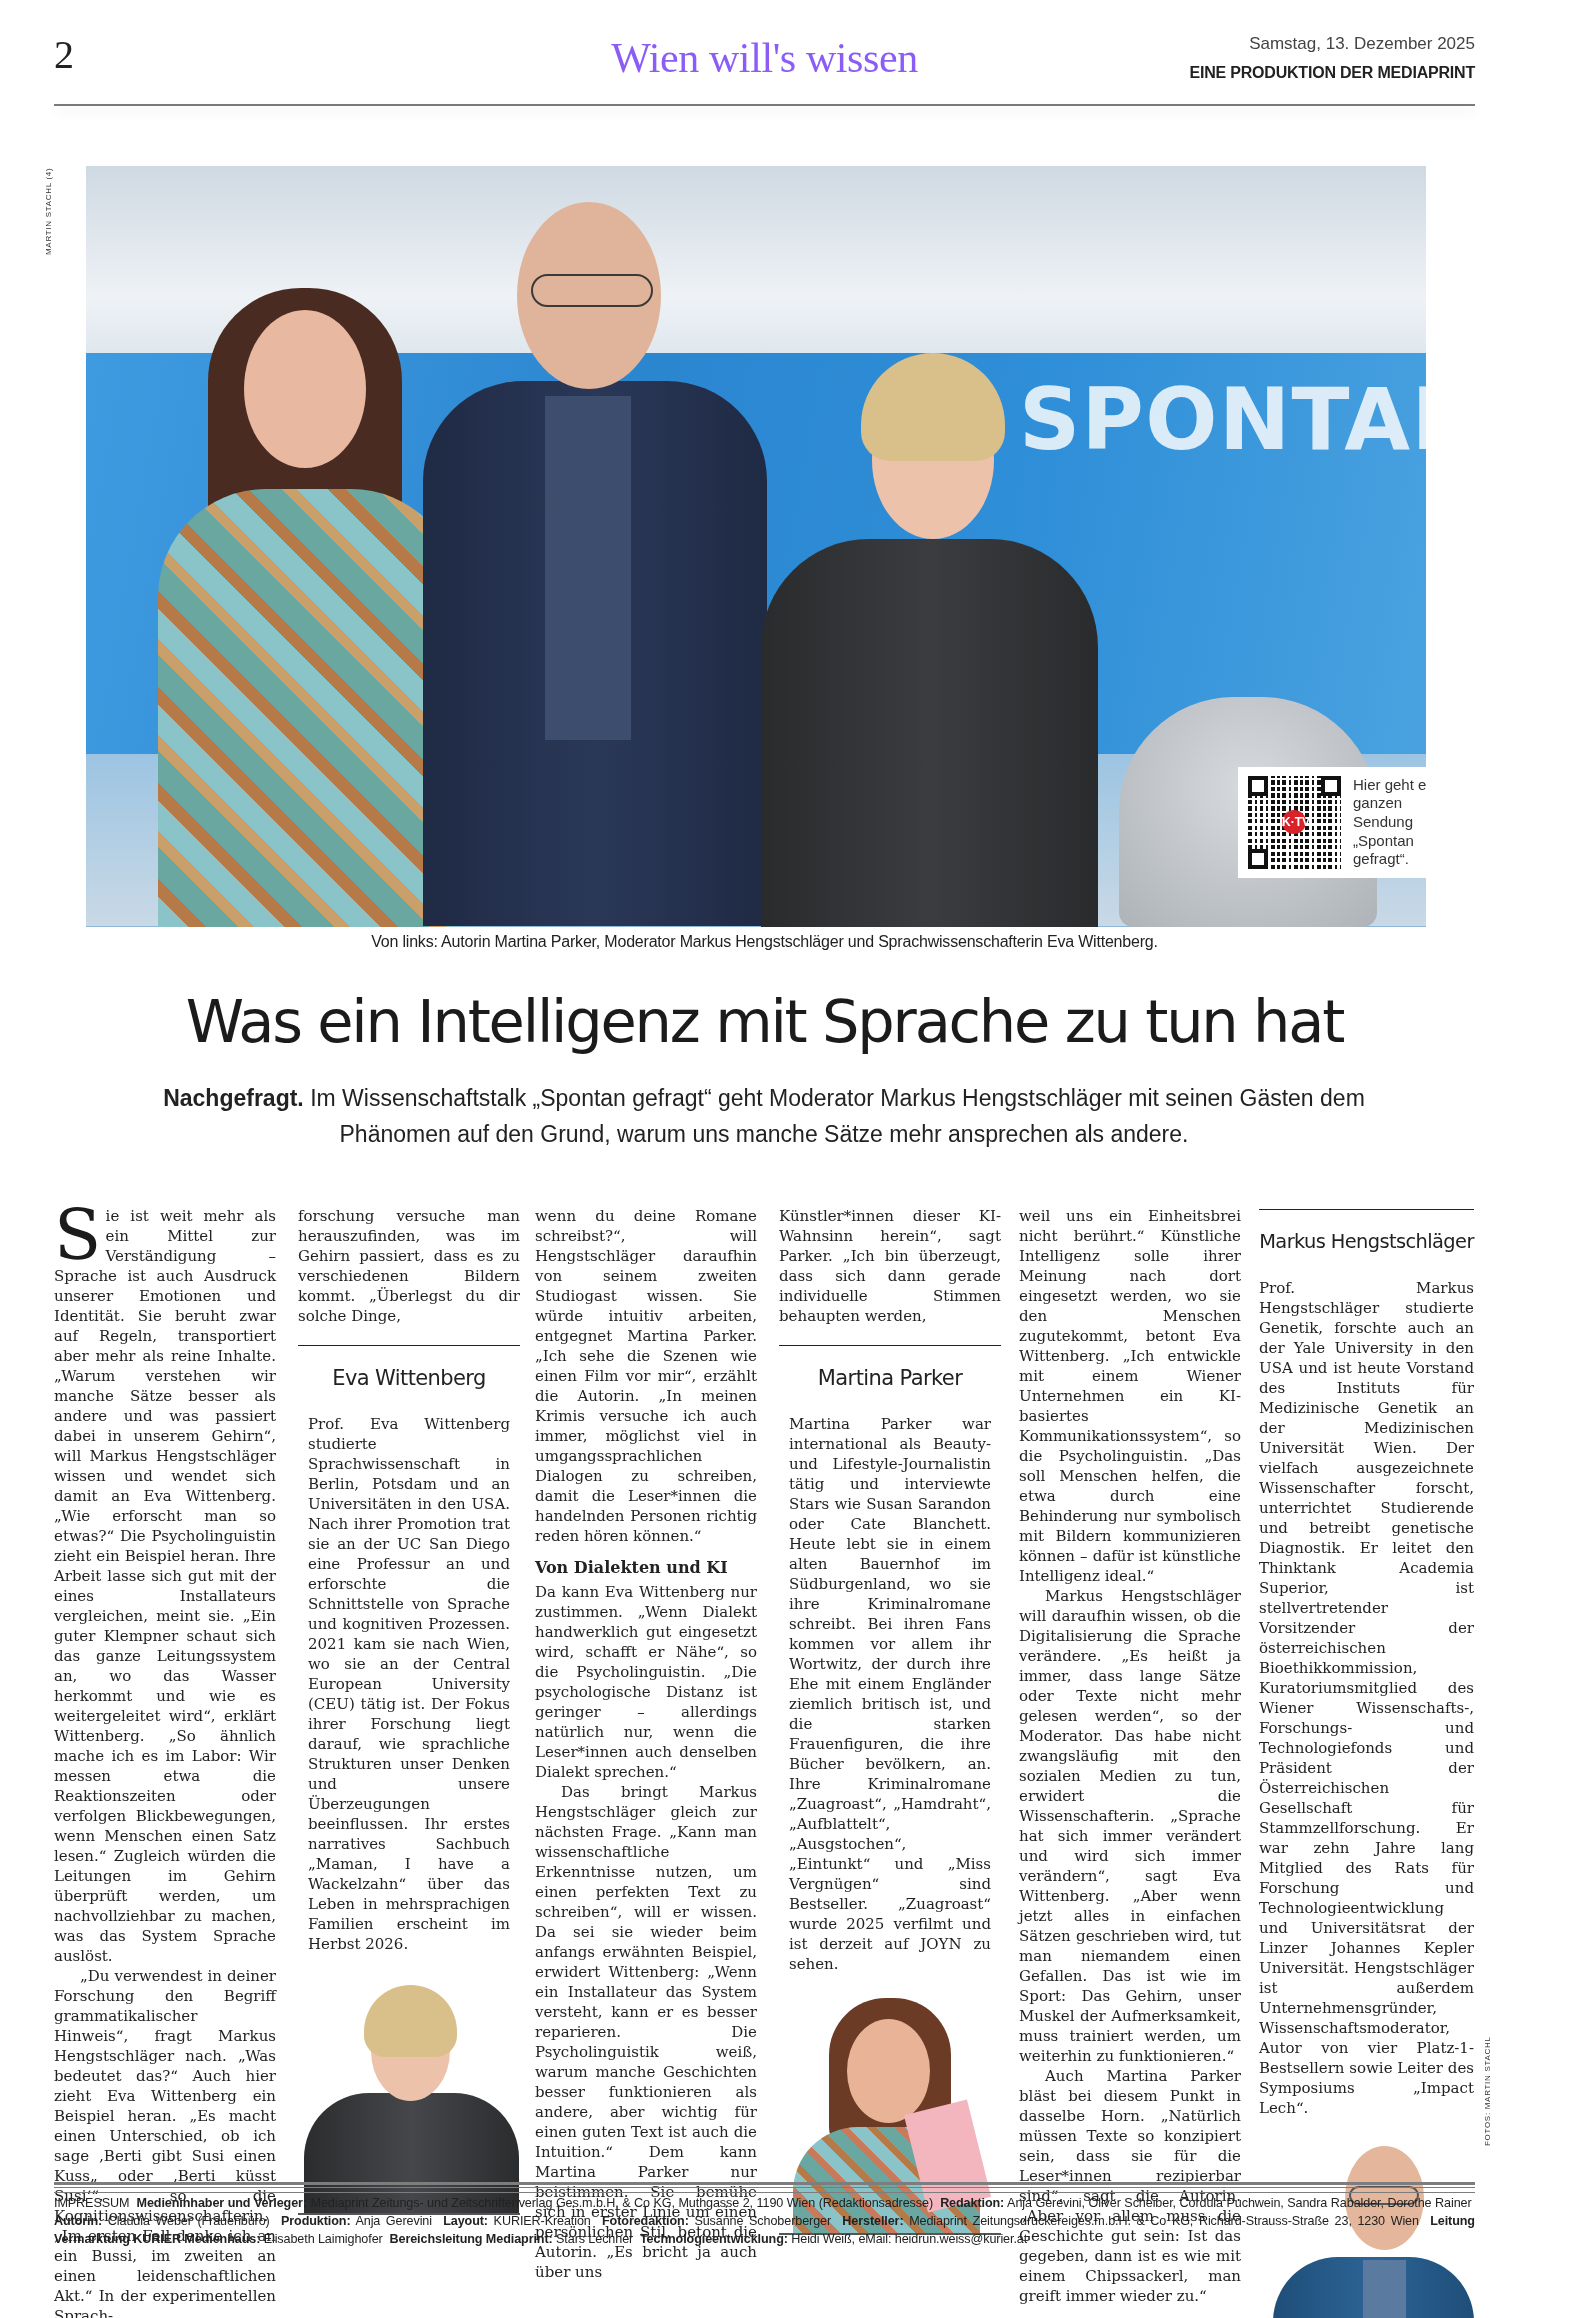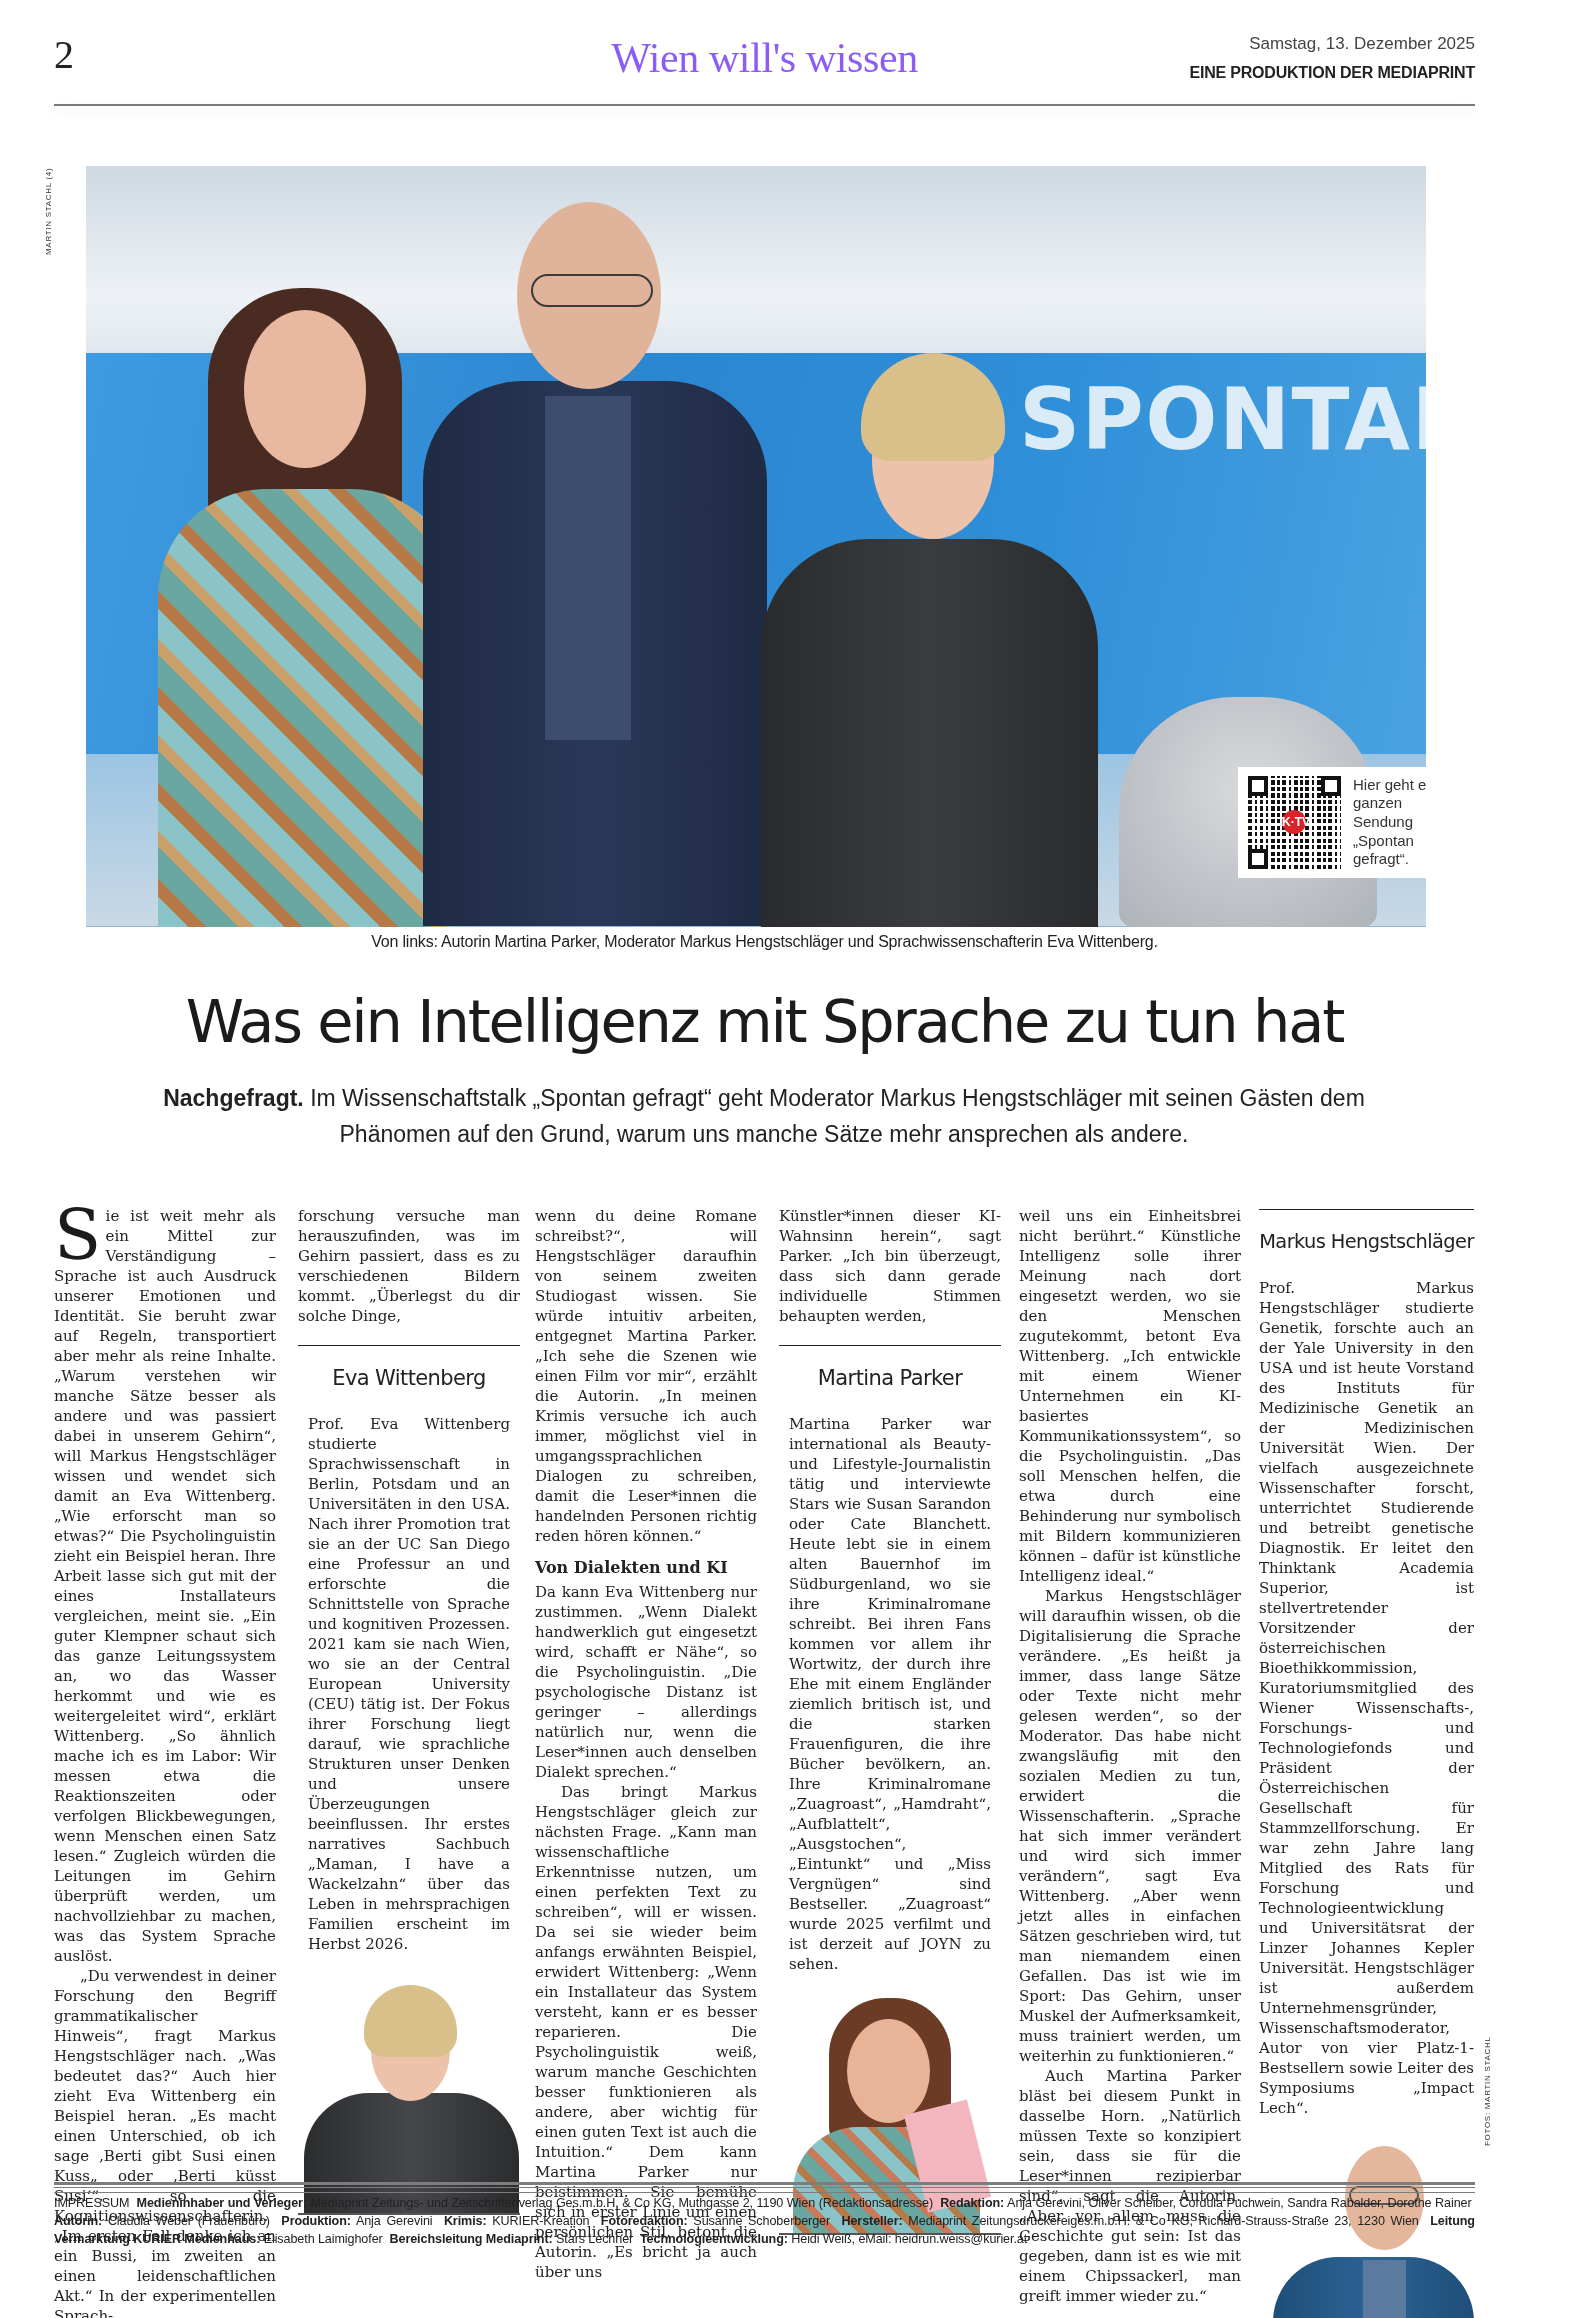--- a/index.html
+++ b/index.html
@@ -208,20 +208,20 @@
 
 <div class="imp-rule" style="top:2182px;height:2.9px;"></div>
 <div class="imp-rule" style="top:2187px;height:1.4px;"></div>
 <div class="imp-rule" style="top:2192px;height:0.7px;"></div>
 <div class="impressum">
   <span>IMPRESSUM</span>&nbsp;
   <b>Medieninhaber und Verleger:</b> <span>Mediaprint Zeitungs- und Zeitschriftenverlag Ges.m.b.H. &amp; Co KG, Muthgasse 2, 1190 Wien (Redaktionsadresse)</span>&nbsp;
   <b>Redaktion:</b> <span>Anja Gerevini, Oliver Scheiber, Cordula Puchwein, Sandra Rabalder, Dorothe Rainer</span>&nbsp;
   <b>Autorin:</b> <span>Claudia Weber (Frauenbüro)</span>&nbsp;
   <b>Produktion:</b> <span>Anja Gerevini</span>&nbsp;
-  <b>Krimis:</b> <span>KURIER-Kreation</span>&nbsp;
+  <b>Layout:</b> <span>KURIER-Kreation</span>&nbsp;
   <b>Fotoredaktion:</b> <span>Susanne Schoberberger</span>&nbsp;
   <b>Hersteller:</b> <span>Mediaprint Zeitungsdruckereiges.m.b.H. &amp; Co KG, Richard-Strauss-Straße 23, 1230 Wien</span>&nbsp;
   <b>Leitung Vermarktung KURIER Medienhaus:</b> <span>Elisabeth Laimighofer</span>&nbsp;
   <b>Bereichsleitung Mediaprint:</b> <span>Stars Lechner</span>&nbsp;
   <b>Technologieentwicklung:</b> <span>Heidi Weiß, eMail: heidrun.weiss@kurier.at</span>
 </div>
 
 
 </body></html>

